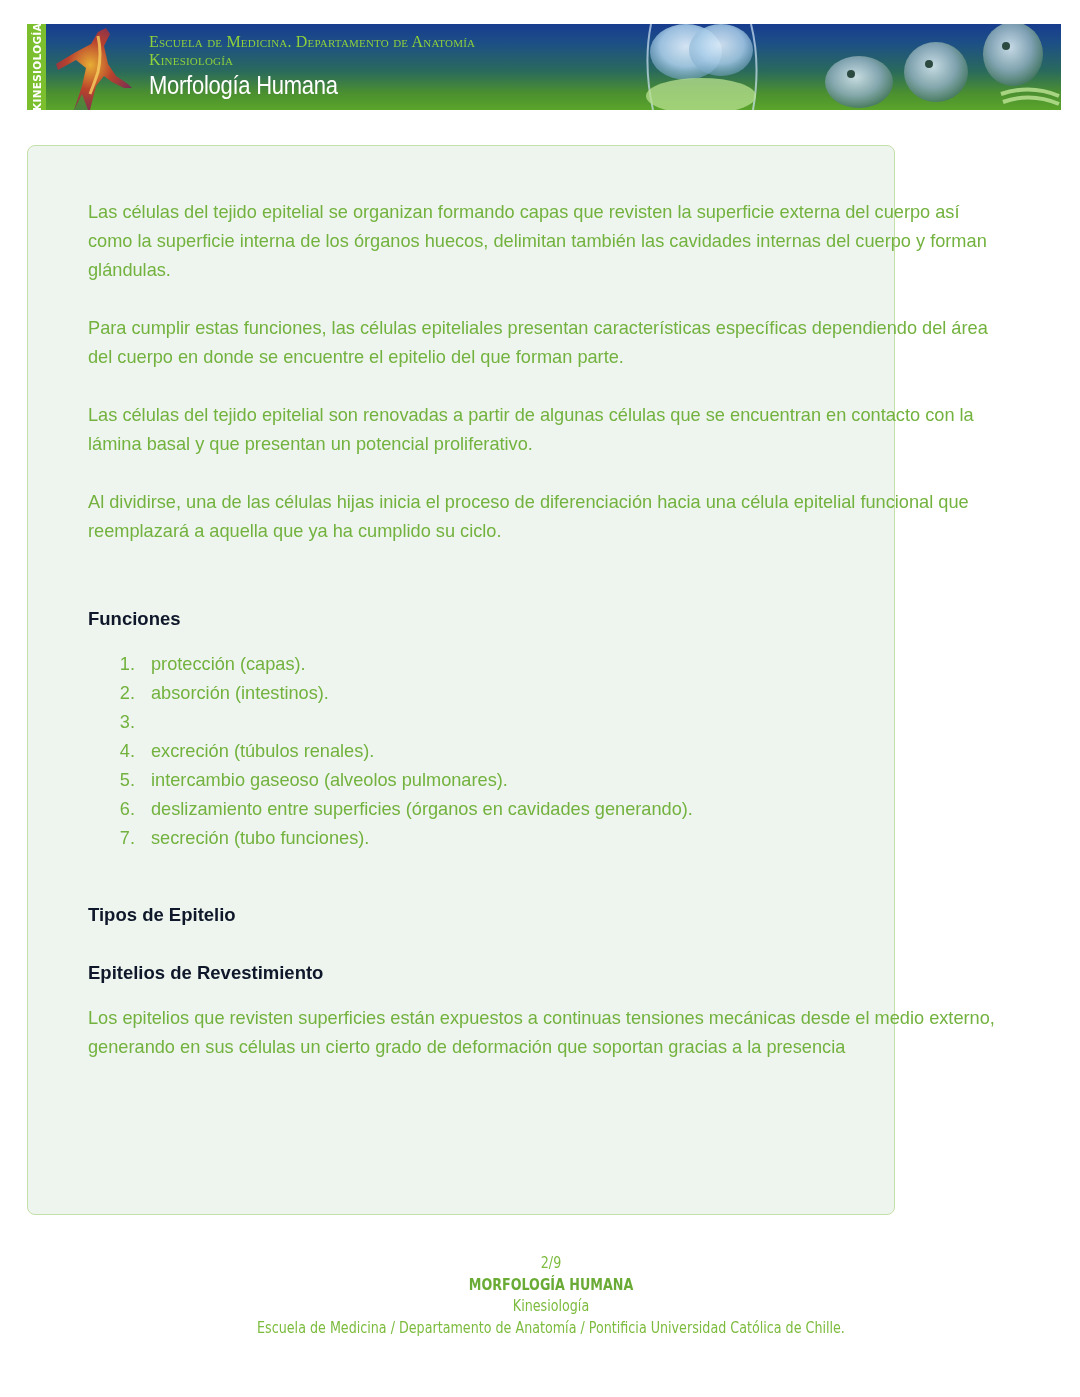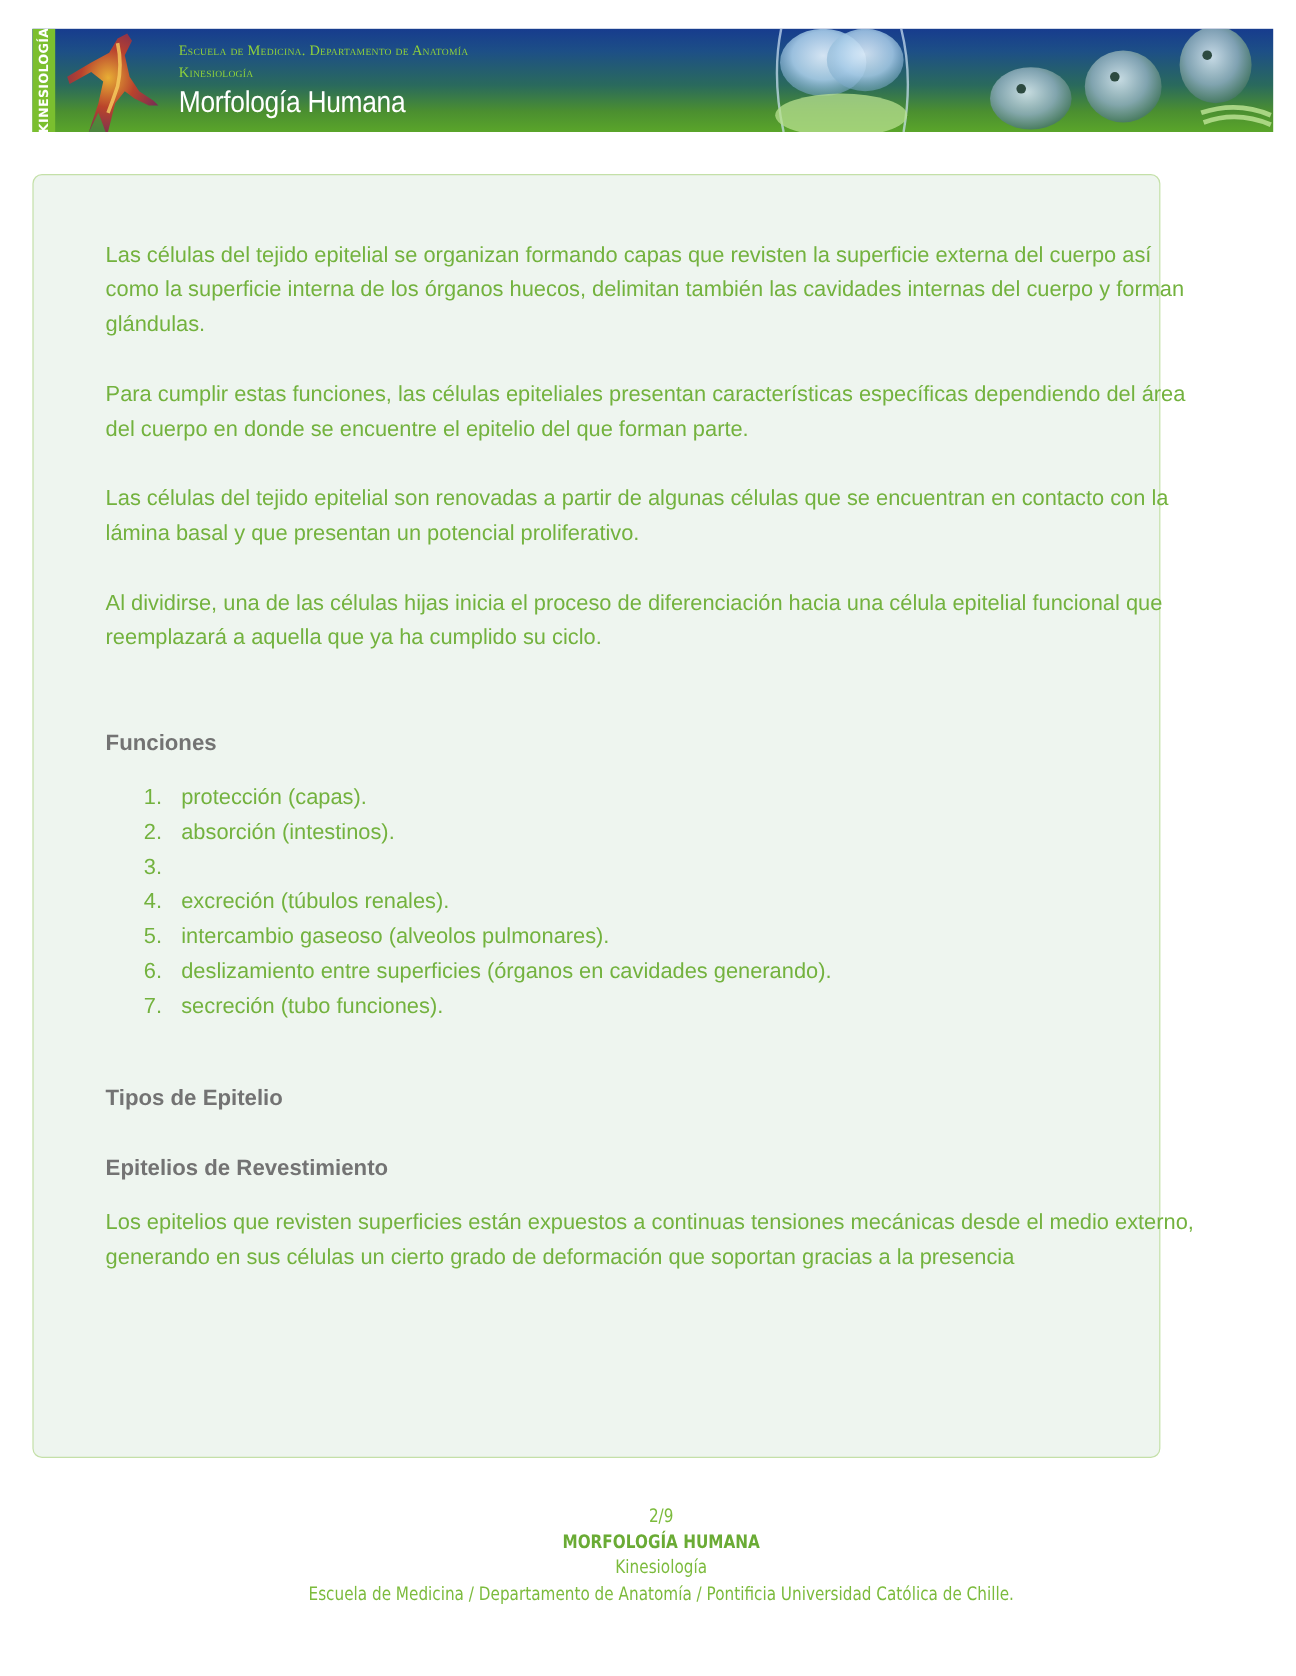--- a/index.html
+++ b/index.html
@@ -54,21 +54,21 @@
     }
     .banner-text {
       position: absolute;
       left: 122px;
       top: 9px;
     }
     .banner-line1, .banner-line2 {
       font-family: "Liberation Serif", "DejaVu Serif", serif;
       font-variant: small-caps;
       color: #8fd13a;
-      font-size: 12px;
+      font-size: 16px;
       line-height: 18px;
       letter-spacing: 0.2px;
     }
     .banner-title {
       font-family: "Liberation Sans", sans-serif;
       color: #ffffff;
       font-size: 25px;
       line-height: 30px;
       margin-top: 1px;
       transform: scaleX(0.88);
@@ -81,21 +81,21 @@
       top: 0;
       width: 460px;
       height: 86px;
     }
 
     
     .panel {
       position: absolute;
       left: 27px;
       top: 145px;
-      width: 940px;
+      width: 868px;
       height: 1070px;
       background: #eef5ef;
       border: 1px solid #c4e0a8;
       border-radius: 8px;
       box-sizing: border-box;
     }
     .content {
       position: absolute;
       left: 60px;
       top: 52px;
@@ -104,21 +104,21 @@
       font-size: 18.2px;
       line-height: 29px;
     }
     .content p {
       margin: 0 0 29px 0;
     }
     .content h3 {
       margin: 0;
       font-size: 18.5px;
       font-weight: bold;
-      color: #737373;
+      color: #0f172a;
       line-height: 29px;
     }
     .h-funciones { margin-top: 58px !important; margin-bottom: 17px !important; }
     .functions-list {
       margin: 0;
       padding: 0;
       list-style: none;
     }
     .functions-list li {
       display: flex;

